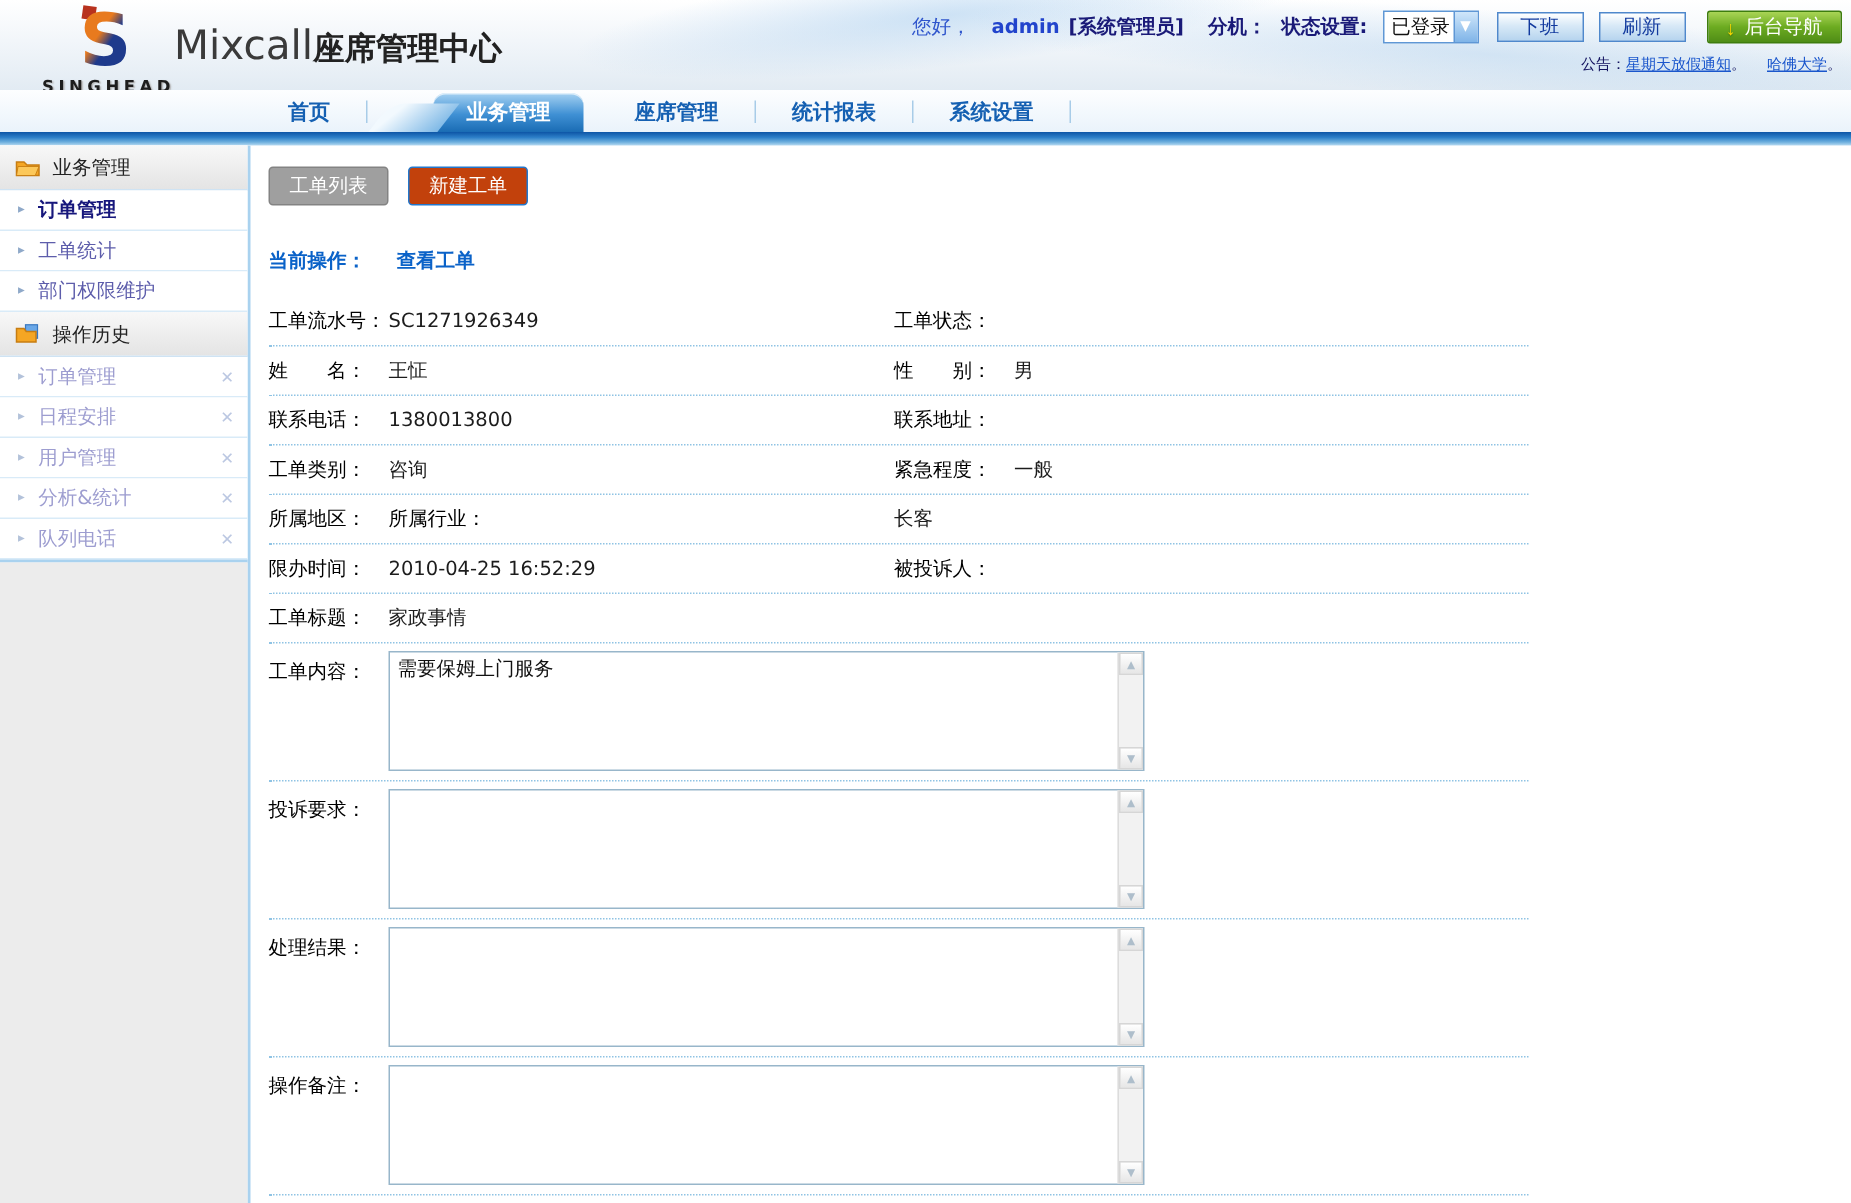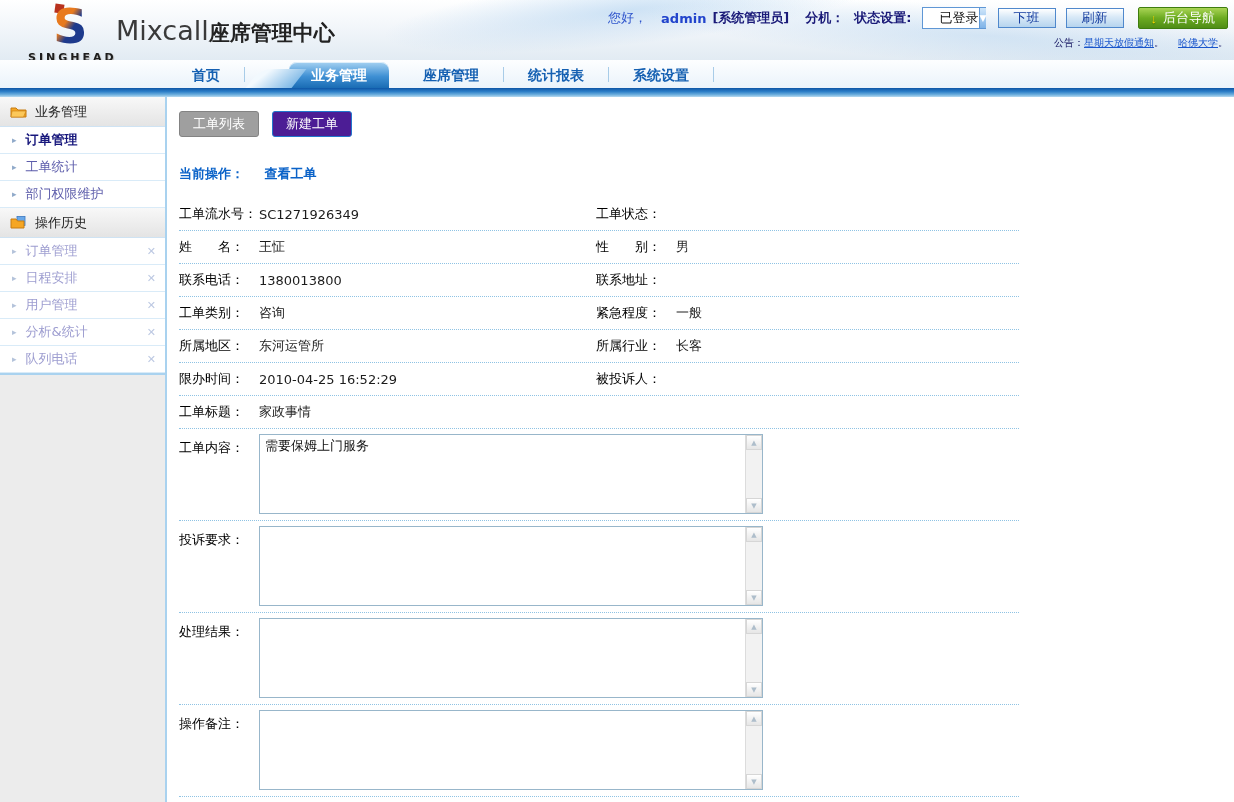--- a/index.html
+++ b/index.html
@@ -18,21 +18,21 @@
   .app-title { position:absolute; left:116px; top:15px; white-space:nowrap; }
   .brand { font-size:27px; color:#3a3a3a; }
   .title-suffix { font-size:21px; font-weight:bold; color:#222; }
 
   .header-right { position:absolute; right:6px; top:7px; display:flex; flex-direction:column; align-items:flex-end; }
   .user-line { display:flex; align-items:center; font-size:13px; white-space:nowrap; }
   .greeting { color:#2f55cc; margin-right:14px; }
   .username { color:#2244cc; font-weight:bold; margin-right:6px; }
   .role { color:#1a1a78; font-weight:bold; margin-right:16px; }
   .hdr-label { color:#1a1a78; font-weight:bold; margin-right:10px; }
-  .status-select { width:64px; height:22px; border:1px solid #5f97d5; background:#fff; display:inline-flex; align-items:center; justify-content:space-between; padding-left:17px; font-size:13px; color:#111; margin-right:12px; cursor:pointer; }
+  .status-select { width:64px; height:22px; border:1px solid #5f97d5; background:#fff; display:inline-flex; align-items:center; justify-content:space-between; padding-left:5px; font-size:13px; color:#111; margin-right:12px; cursor:pointer; }
   .sel-arrow { width:16px; height:20px; background:linear-gradient(#cfe6fa,#7fb4e8); border-left:1px solid #5f97d5; color:#fff; font-size:9px; display:flex; align-items:center; justify-content:center; }
   .btn-light { width:58px; height:20px; border:1px solid #4f88cc; background:linear-gradient(#ffffff,#d8e9f7 45%,#b6d4ee); color:#123a9e; font-size:13px; display:inline-flex; align-items:center; justify-content:center; margin-right:10px; cursor:pointer; }
   .btn-green { height:22px; padding:0 12px; border:1px solid #3e7d0e; border-radius:2px; background:linear-gradient(#a9d455,#6cab21 50%,#4f8d16); color:#fff; font-size:13px; display:inline-flex; align-items:center; gap:6px; cursor:pointer; }
   .nav-down { color:#ffd900; font-weight:bold; font-size:13px; text-shadow:0 1px 1px #3a6a0a; }
   .notice-line { margin-top:7px; font-size:10px; color:#11115e; white-space:nowrap;margin-left:16px; }
   .notice-link { color:#1a56cc; text-decoration:underline; cursor:pointer; }
   .notice-gap { display:inline-block; width:14px; }
 
   
   .nav-row { height:28px; background:linear-gradient(#fdfeff,#eaf3fb); display:flex; align-items:flex-end; position:relative; }
@@ -55,21 +55,21 @@
   .side-item.hist { color:#9d9dd0; }
   .side-item.hist .bullet { color:#b3c2da; }
   .close-x { margin-left:auto; margin-right:9px; color:#bcc8e2; font-size:11px; cursor:pointer; }
   .side-sep { height:2px; background:#a9d2ef; }
   .side-fill { flex:1; background:#ececec; }
 
   
   .main { flex:1; padding:14px 0 0 12px; }
   .toolbar { display:flex; gap:13px; }
   .btn-gray { background:#9f9f9f; border:1px solid #838383; color:#fff; font-size:13px; padding:3px 13px; border-radius:3px; cursor:pointer; }
-  .btn-blue { background:#4c1d95; border:1px solid #2277cc; color:#fff; font-size:13px; padding:3px 13px; border-radius:3px; cursor:pointer; }
+  .btn-blue { background:#c2410c; border:1px solid #2277cc; color:#fff; font-size:13px; padding:3px 13px; border-radius:3px; cursor:pointer; }
   .current-op { margin-top:28px; font-size:13px; font-weight:bold; color:#0a62c8; }
   .current-op .op-val { margin-left:16px; }
 
   .form { width:840px; margin-top:15px; }
   .frow { display:grid; grid-template-columns:80px 337px 80px 1fr; align-items:center; min-height:33px; border-bottom:1px dotted #8fc3e4; font-size:13px; }
   .frow.full { grid-template-columns:80px 1fr; }
   .flabel { color:#000; }
   .fvalue { color:#1c1c1c; }
 
   .trow { display:grid; grid-template-columns:80px 1fr; padding:5px 0 6px; border-bottom:1px dotted #8fc3e4; font-size:13px; align-items:start; }
@@ -242,21 +242,20 @@
 
         <div class="frow">
           <span class="flabel">工单类别：</span>
           <span class="fvalue">咨询</span>
           <span class="flabel">紧急程度：</span>
           <span class="fvalue">一般</span>
         </div>
 
         <div class="frow">
           <span class="flabel">所属地区：</span>
-          <span class="fvalue">东河运管所</span>
           <span class="flabel">所属行业：</span>
           <span class="fvalue">长客</span>
         </div>
 
         <div class="frow">
           <span class="flabel">限办时间：</span>
           <span class="fvalue">2010-04-25 16:52:29</span>
           <span class="flabel">被投诉人：</span>
           <span class="fvalue"></span>
         </div>

